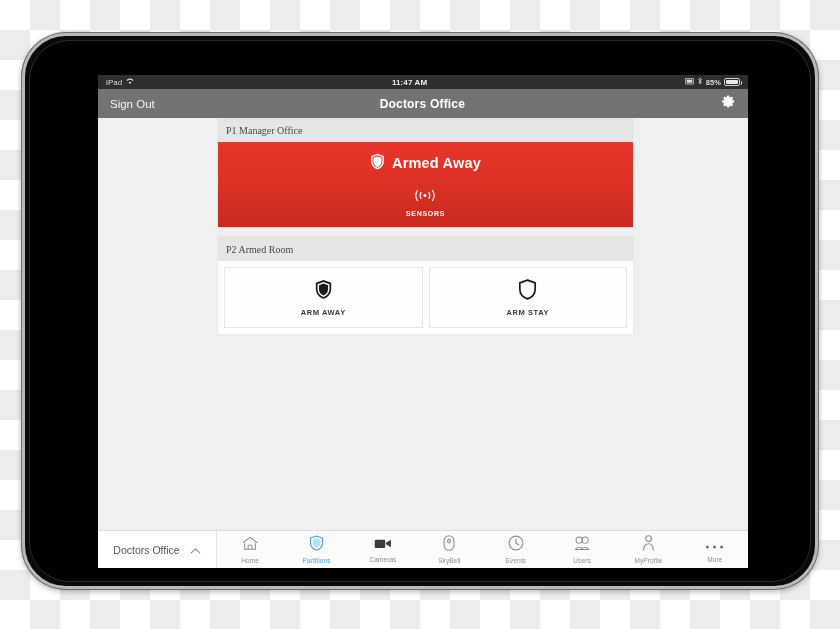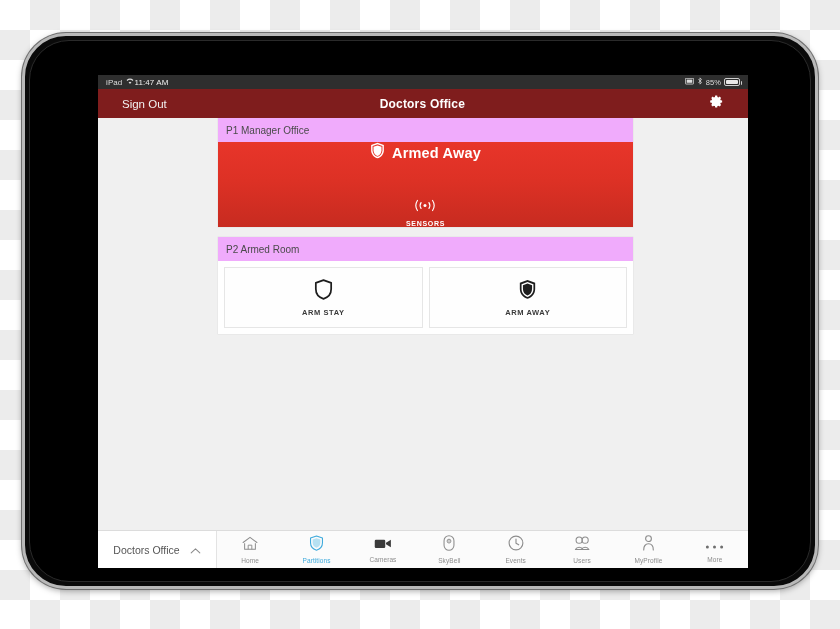--- a/index.html
+++ b/index.html
@@ -46,35 +46,35 @@
   #statusbar {
     height:14px;
     background:#2e2e2e;
     display:flex; align-items:center;
     padding:0 8px;
     color:#dcdcdc;
     font-size:8px;
     letter-spacing:.1px;
   }
   #statusbar .sb-left { display:flex; align-items:center; gap:4px; }
-  #statusbar .sb-center { flex:1; text-align:left; font-weight:normal; font-size:8px; color:#f0f0f0; }
-  #statusbar .sb-right { display:flex; align-items:center; gap:3px; font-weight:normal; font-size:7.5px;}
+  #statusbar .sb-center { flex:1; text-align:center; font-weight:bold; font-size:8px; color:#f0f0f0; }
+  #statusbar .sb-right { display:flex; align-items:center; gap:3px; font-weight:bold; font-size:7.5px;}
   .batt {
     width:16px;height:8px;border:1px solid #cfcfcf;border-radius:2px;position:relative;
     display:inline-block;
   }
   .batt:after{content:"";position:absolute;right:-3px;top:2px;width:1.5px;height:4px;background:#cfcfcf;border-radius:0 1px 1px 0;}
   .batt i{position:absolute;left:1px;top:1px;bottom:1px;width:85%;background:#e8e8e8;border-radius:1px;display:block;}
 
   
   #navbar {
     height:29px;
-    background:#7f1d1d;
+    background:#737373;
     display:flex; align-items:center;
-    padding:0 24px;
+    padding:0 12px;
     color:#fff;
   }
   #navbar .nav-left { font-size:11.5px; color:#f2f2f2; }
   #navbar .nav-title { flex:1; text-align:center; font-size:12px; font-weight:600; color:#fff; letter-spacing:.2px;}
   #navbar .nav-right { width:46px; display:flex; justify-content:flex-end; }
 
   
   #content {
     position:absolute;
     left:0; top:43px; right:0; bottom:38px;
@@ -87,26 +87,27 @@
     width:415px;
   }
   .partition-card {
     background:#ffffff;
     margin-bottom:10px;
     box-shadow:0 0 0 .5px #e2e2e2;
   }
   .part-title {
     font-size:10px; color:#4a4a4a;
     padding:7px 8px 6px 8px;
-    background:#f0abfc;
+    background:#e5e5e5;
+    font-family:Liberation Serif, serif;
   }
   .status-band {
     height:85px;
     display:flex; flex-direction:column;
-    align-items:center; justify-content:space-between;
+    align-items:center; justify-content:center;
     color:#fff;
     position:relative;
   }
   .status-band.red  { background:linear-gradient(to bottom,#e8352a 0%,#dd3125 45%,#c72b20 100%); }
   .status-band.green{ background:linear-gradient(to bottom,#7ab52f 0%,#6ca82b 45%,#5a9024 100%); }
   .status-band.green-stub { height:14px; }
   .status-row { display:flex; align-items:center; gap:7px; margin-bottom:14px;}
   .status-text { font-size:14.5px; font-weight:bold; letter-spacing:.2px;}
   .sensors-wrap { display:flex; flex-direction:column; align-items:center; gap:4px;}
   .sensors-label { font-size:7px; font-weight:bold; letter-spacing:.7px; }
@@ -231,35 +232,35 @@
             </div>
           </div>
         </div>
 
         <div class="partition-card">
           <div class="part-title">P2 Armed Room</div>
           <div class="actions-row">
             <div class="action-btn">
               <span>
                 <svg width="19" height="21" viewBox="0 0 20 23">
-                  <path d="M10 1.2 L18.4 4.2 V11 C18.4 16.4 14.6 20.3 10 21.7 C5.4 20.3 1.6 16.4 1.6 11 V4.2 Z" fill="none" stroke="#1d1d1d" stroke-width="1.9" stroke-linejoin="round"></path>
-                </svg>
-              </span>
-              <span class="action-label">ARM STAY</span>
-            </div>
-            <div class="action-btn">
-              <span>
-                <svg width="19" height="21" viewBox="0 0 20 23">
                   <path d="M10 1.2 L18.4 4.2 V11 C18.4 16.4 14.6 20.3 10 21.7 C5.4 20.3 1.6 16.4 1.6 11 V4.2 Z" fill="#1d1d1d"></path>
                   <path d="M10 3.4 L16.5 5.7 V11 C16.5 15.4 13.6 18.5 10 19.6 C6.4 18.5 3.5 15.4 3.5 11 V5.7 Z" fill="#ffffff"></path>
                   <path d="M10 5 L15 6.8 V11 C15 14.6 12.8 17.2 10 18.2 C7.2 17.2 5 14.6 5 11 V6.8 Z" fill="#1d1d1d"></path>
                 </svg>
               </span>
               <span class="action-label">ARM AWAY</span>
             </div>
+            <div class="action-btn">
+              <span>
+                <svg width="19" height="21" viewBox="0 0 20 23">
+                  <path d="M10 1.2 L18.4 4.2 V11 C18.4 16.4 14.6 20.3 10 21.7 C5.4 20.3 1.6 16.4 1.6 11 V4.2 Z" fill="none" stroke="#1d1d1d" stroke-width="1.9" stroke-linejoin="round"></path>
+                </svg>
+              </span>
+              <span class="action-label">ARM STAY</span>
+            </div>
           </div>
         </div>
 
 
       </div>
     </div>
 
     <div id="tabbar">
 
       <div id="site-selector">

